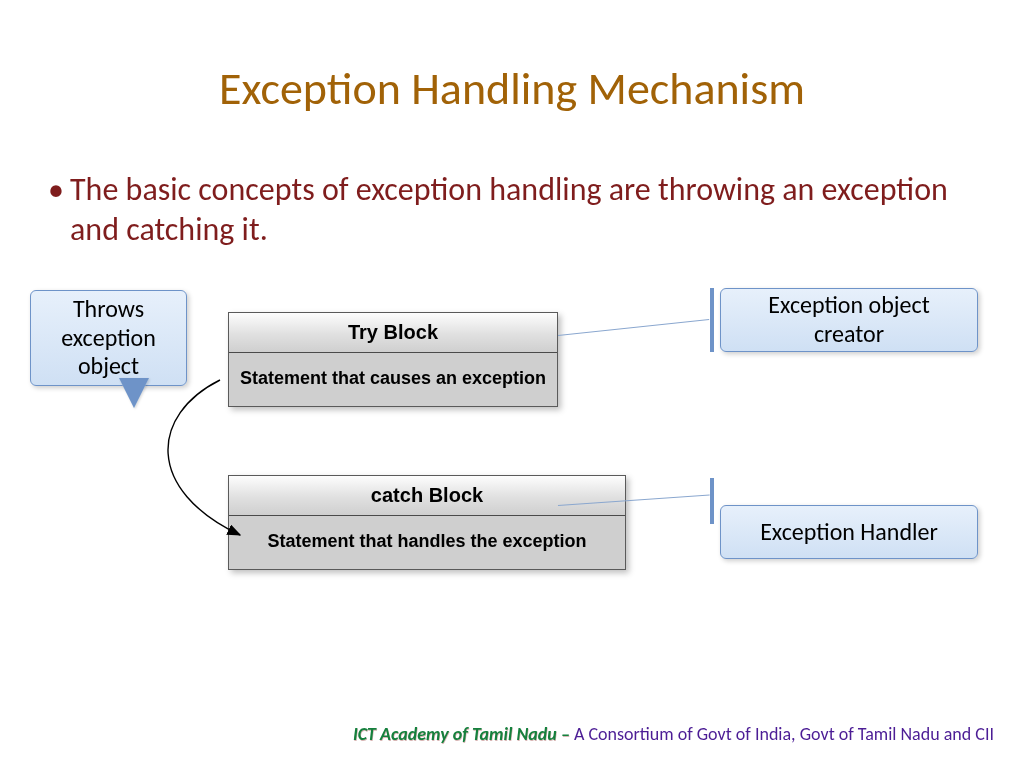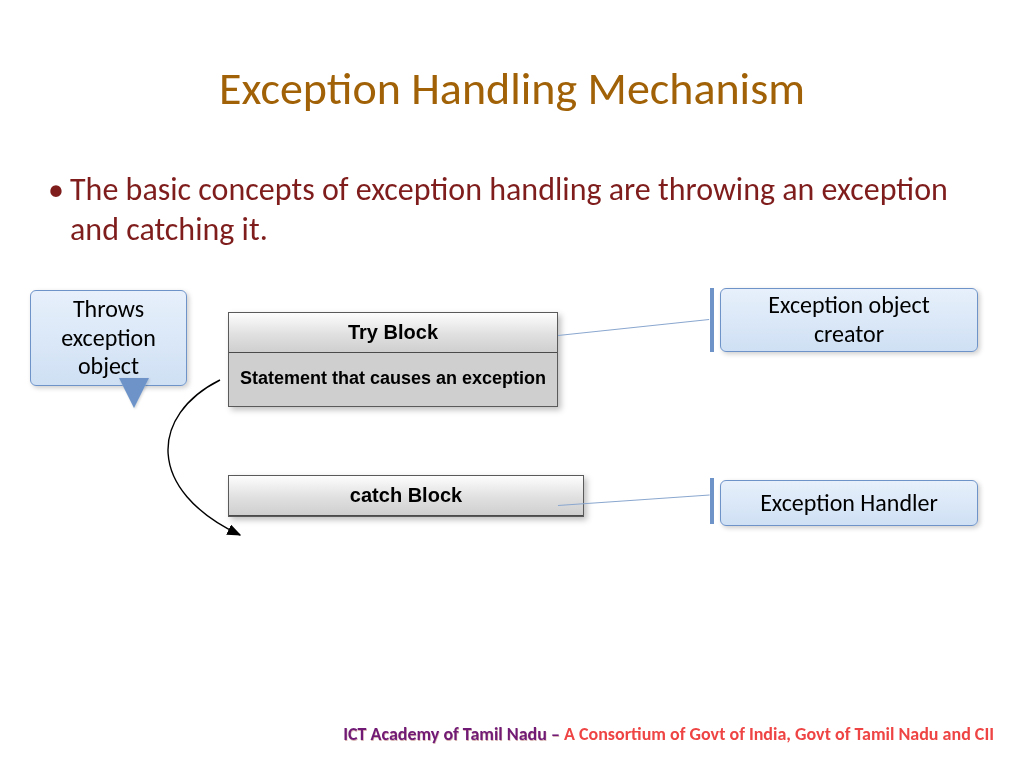--- a/index.html
+++ b/index.html
@@ -54,38 +54,38 @@
   .block-body {
     background: #cfcfcf;
     font-family: Verdana, Geneva, sans-serif;
     font-weight: bold;
     font-size: 18px;
     text-align: center;
     padding: 14px 0 16px;
     line-height: 1.25;
   }
   .try-block { left: 228px; top: 280px; width: 330px; margin-top: 32px; }
-  .catch-block { left: 228px; top: 475px; width: 356px; }
+  .catch-block { left: 228px; top: 475px; width: 398px; }
   .blue-box {
     position: absolute;
     background: linear-gradient(to bottom, #e7f0fb, #cfe0f4);
     border: 1px solid #6e93c8;
     border-radius: 6px;
     box-shadow: 2px 2px 5px rgba(0,0,0,0.2);
     font-size: 24px;
     text-align: center;
     display: flex;
     align-items: center;
     justify-content: center;
     padding: 6px 10px;
     line-height: 1.2;
   }
   .callout-throws { left: 30px; top: 290px; width: 157px; height: 96px; }
   .box-creator { left: 720px; top: 288px; width: 258px; height: 64px; }
-  .box-handler { left: 720px; top: 480px; width: 258px; height: 46px; text-align: right; }
+  .box-handler { left: 720px; top: 505px; width: 258px; height: 54px; text-align: right; }
   .vbar {
     position: absolute;
     width: 4px;
     background: #6e93c8;
   }
   .vbar-creator { left: 710px; top: 288px; height: 64px; }
   .vbar-handler { left: 710px; top: 478px; height: 46px; }
   .connector {
     position: absolute;
     height: 0;
@@ -116,26 +116,27 @@
   .footer {
     position: absolute;
     right: 30px;
     bottom: 22px;
     text-align: right;
     font-size: 18px;
     font-weight: bold;
     line-height: 1.35;
   }
   .footer-org {
-    color: #701a75;
+    color: #15803d;
     text-shadow: 0.5px 0.5px 0 #d8b6b5;
+    font-style: italic;
   }
   .footer-rest {
-    color: #ef4444;
-    font-weight: bold;
+    color: #4c1d95;
+    font-weight: normal;
   }
   svg.arrow-curve {
     position: absolute;
     left: 140px;
     top: 380px;
     width: 160px;
     height: 170px;
     overflow: visible;
   }
 </style>
@@ -149,20 +150,21 @@
 <div class="blue-box callout-throws">Throws exception object</div>
 <div class="callout-tail"></div>
 
 <div class="block try-block">
   <div class="block-head">Try Block</div>
   <div class="block-body">Statement that causes an exception</div>
 </div>
 
 <div class="block catch-block">
   <div class="block-head">catch Block</div>
+  <div class="block-body">Statement that handles the exception</div>
 </div>
 
 <div class="connector conn1"></div>
 <div class="vbar vbar-creator"></div>
 <div class="blue-box box-creator">Exception object creator</div>
 
 <div class="connector conn2"></div>
 <div class="vbar vbar-handler"></div>
 <div class="blue-box box-handler">Exception Handler</div>
 

